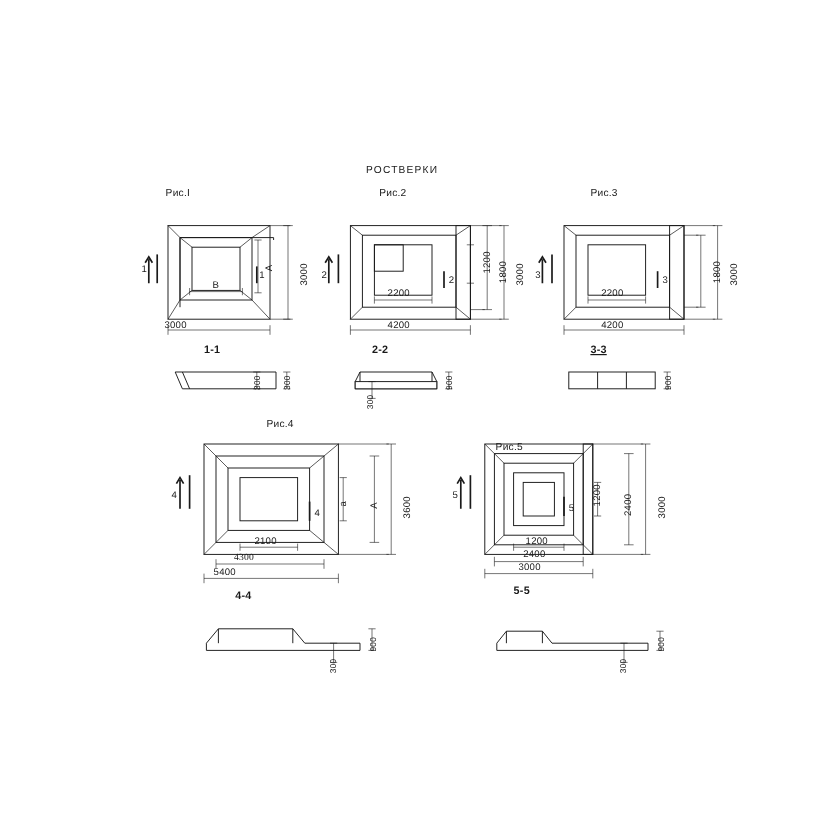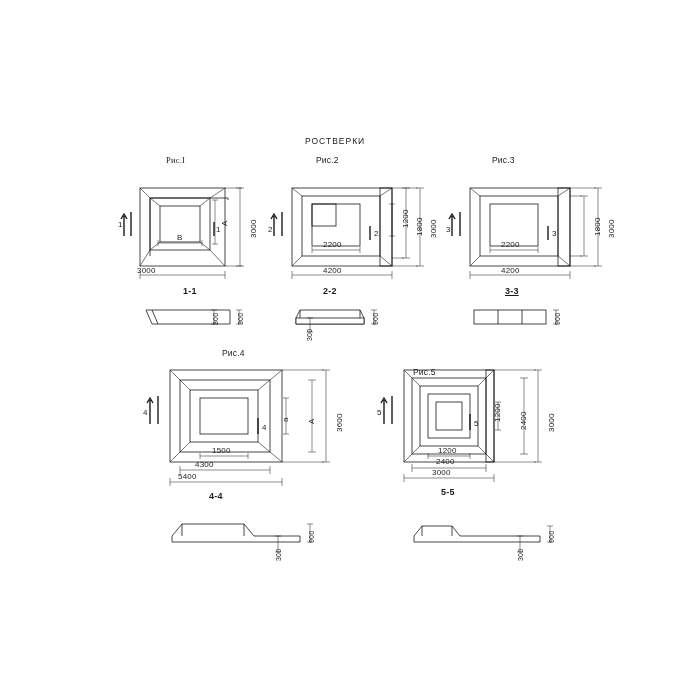--- a/index.html
+++ b/index.html
@@ -27,21 +27,20 @@
   .lbl.fig {
     font-size: 8.5px;
   }
   .lbl.title {
     font-size: 8.5px;
     letter-spacing: 1px;
   }
   .lbl.sect {
     font-size: 9px;
     font-weight: bold;
-    margin-left: 13px;
   }
   .lbl.vert {
     transform-origin: 0 0;
     transform: rotate(-90deg);
   }
   .lbl.mark {
     font-size: 8px;
   }
   svg {
     position: absolute;
@@ -257,21 +256,21 @@
       <path class="ln-dim" d="M550 526 L550 542"></path>
       <path class="ln-dim" d="M547 526 L553 526 M547 542 L553 542"></path>
       <path class="ln-dim" d="M520 536 L520 552"></path>
       <path class="ln-dim" d="M517 536 L523 536 M517 552 L523 552"></path>
     </g>
 
   </svg>
 
   <div class="lbl title" style="left:305px; top:137px;">РОСТВЕРКИ</div>
 
-  <div class="lbl fig" style="left:166px; top:156px;font-family:Liberation Serif, serif;">Рис.I</div>
+  <div class="lbl fig" style="left:138px; top:156px;">Рис.I</div>
   <div class="lbl" style="left:137px; top:267px;">3000</div>
   <div class="lbl vert" style="left:250px; top:238px;">3000</div>
   <div class="lbl" style="left:177px; top:234px;">B</div>
   <div class="lbl vert" style="left:221px; top:226px;">A</div>
   <div class="lbl mark" style="left:118px; top:221px;">1</div>
   <div class="lbl mark" style="left:216px; top:226px;">1</div>
   <div class="lbl sect" style="left:170px; top:287px;">1-1</div>
   <div class="lbl vert" style="left:237px; top:325px; font-size:7px;">300</div>
   <div class="lbl vert" style="left:212px; top:325px; font-size:7px;">300</div>
 
@@ -292,22 +291,22 @@
   <div class="lbl" style="left:501px; top:241px;">2200</div>
   <div class="lbl vert" style="left:608px; top:238px;">3000</div>
   <div class="lbl vert" style="left:594px; top:236px;">1800</div>
   <div class="lbl mark" style="left:446px; top:226px;">3</div>
   <div class="lbl mark" style="left:552px; top:230px;">3</div>
   <div class="lbl sect" style="left:492px; top:287px;text-decoration:underline;">3-3</div>
   <div class="lbl vert" style="left:554px; top:325px; font-size:7px;">900</div>
 
   <div class="lbl fig" style="left:210px; top:349px;margin-left:12px;">Рис.4</div>
   <div class="lbl" style="left:178px; top:473px;">5400</div>
-  <div class="lbl" style="left:195px; top:461px;">4300</div>
-  <div class="lbl" style="left:212px; top:447px;">1500</div>
+  <div class="lbl" style="left:195px; top:461px;font-family:Liberation Serif, serif;">4300</div>
+  <div class="lbl" style="left:212px; top:447px;">2100</div>
   <div class="lbl vert" style="left:336px; top:432px;">3600</div>
   <div class="lbl vert" style="left:308px; top:424px;">A</div>
   <div class="lbl vert" style="left:282px; top:422px;">a</div>
   <div class="lbl mark" style="left:143px; top:409px;">4</div>
   <div class="lbl mark" style="left:262px; top:424px;">4</div>
   <div class="lbl sect" style="left:196px; top:492px;">4-4</div>
   <div class="lbl vert" style="left:308px; top:543px; font-size:7px;">900</div>
   <div class="lbl vert" style="left:275px; top:561px; font-size:7px;">300</div>
 
   <div class="lbl fig" style="left:413px; top:349px;margin-top:19px;">Рис.5</div>

